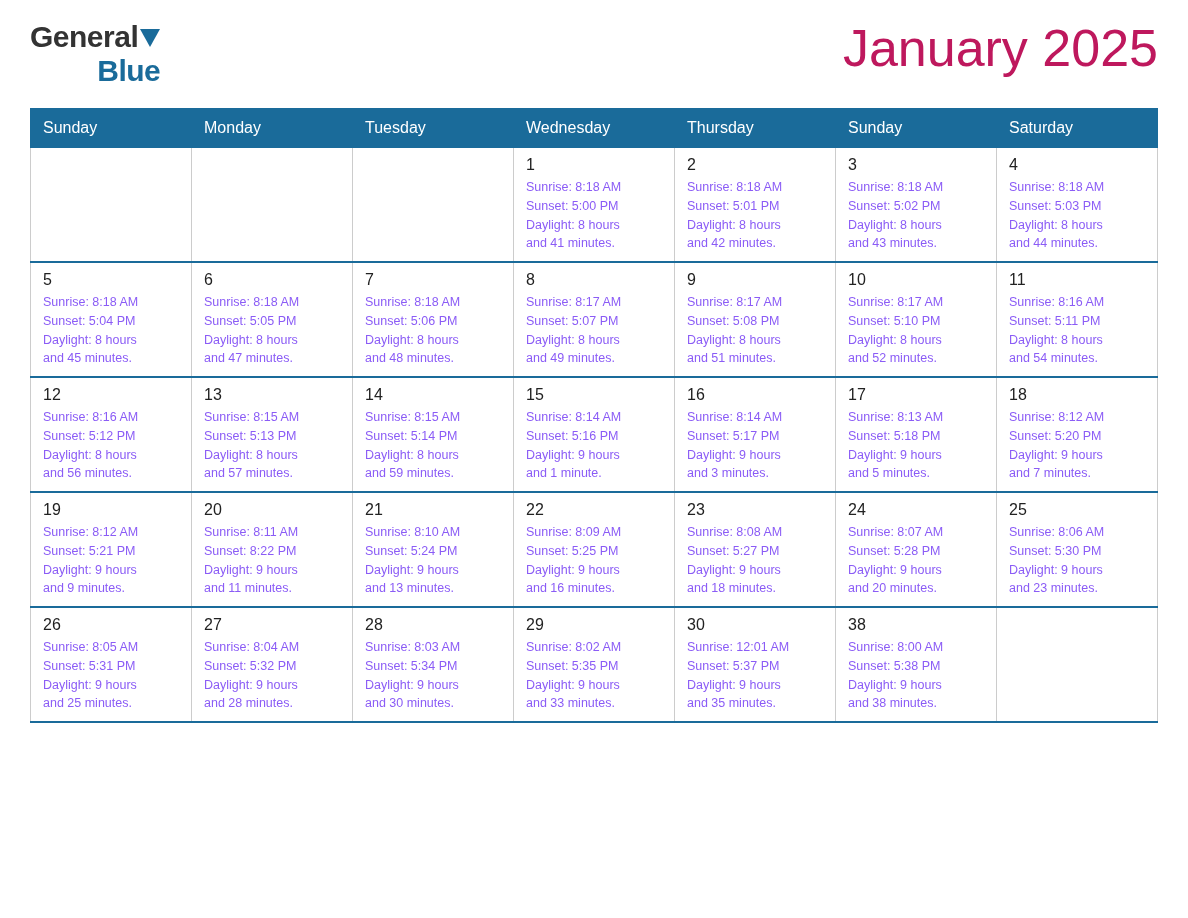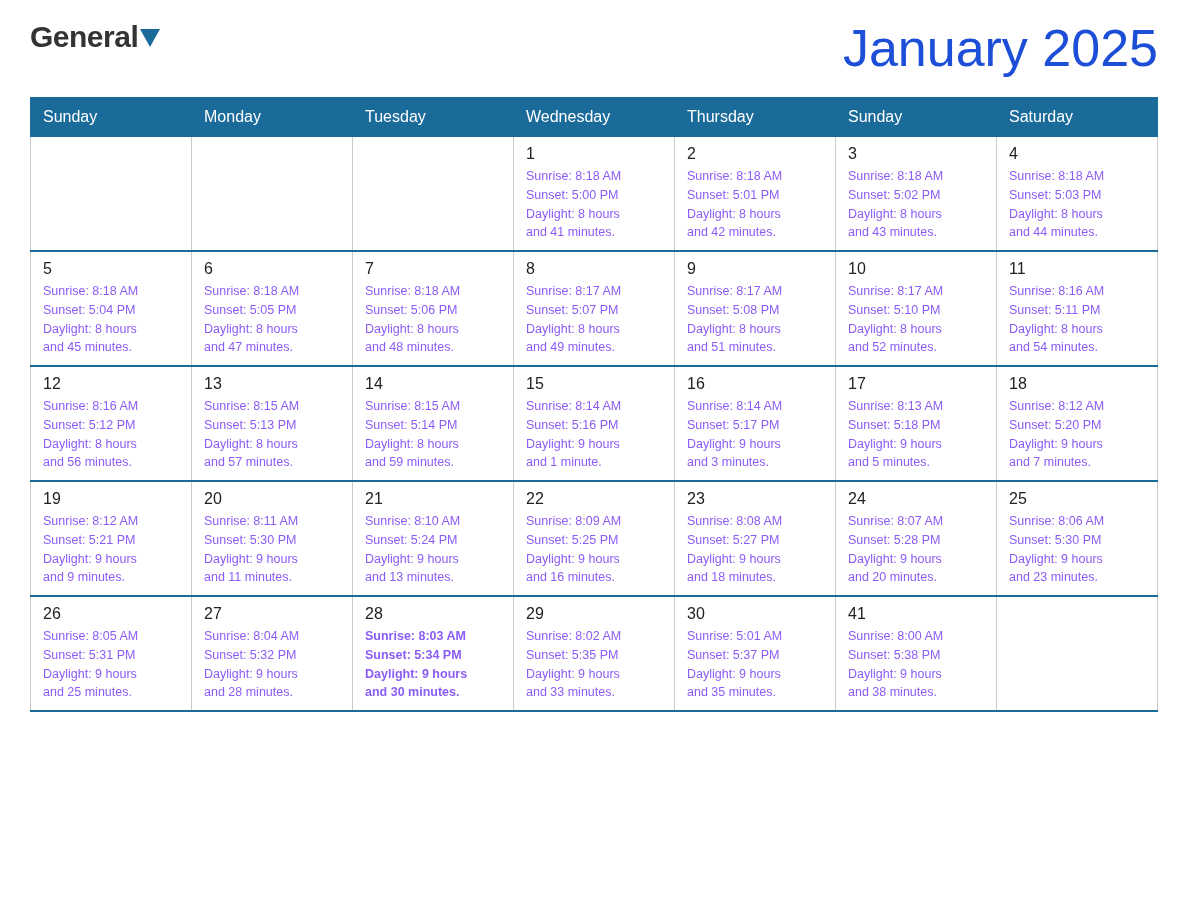--- a/index.html
+++ b/index.html
@@ -14,21 +14,21 @@
       justify-content: space-between;
       align-items: flex-start;
       margin-bottom: 20px;
     }
     .title-section {
       text-align: right;
     }
     .month-title {
       font-size: 52px;
       font-weight: normal;
-      color: #1d4ed8;
+      color: #be185d;
       line-height: 1.1;
     }
     .location {
       font-size: 22px;
       color: #555;
       margin-top: 4px;
     }
     .calendar {
       width: 100%;
       border-collapse: collapse;
@@ -107,20 +107,23 @@
 <body>
 
 <div class="header">
   <div class="logo-wrap">
     <div class="logo-text-wrap">
       <div class="logo-line1">
         <span class="logo-general-text">General</span>
         <svg class="triangle-icon" width="20" height="18" viewBox="0 0 20 18">
           <polygon points="10,18 0,0 20,0" fill="#1a6b9a"></polygon>
         </svg>
+      </div>
+      <div>
+        <span class="logo-blue-text">Blue</span>
       </div>
     </div>
   </div>
   <div class="title-section">
     <div class="month-title">January 2025</div>
   </div>
 </div>
 
 <table class="calendar">
   <thead>
@@ -274,21 +277,21 @@
         <td>
           <span class="day-num">19</span>
           <div class="day-info" style="white-space: pre-line;">Sunrise: 8:12 AM
 Sunset: 5:21 PM
 Daylight: 9 hours
 and 9 minutes.</div>
         </td>
         <td>
           <span class="day-num">20</span>
           <div class="day-info" style="white-space: pre-line;">Sunrise: 8:11 AM
-Sunset: 5:30 PM
+Sunset: 8:22 PM
 Daylight: 9 hours
 and 11 minutes.</div>
         </td>
         <td>
           <span class="day-num">21</span>
           <div class="day-info" style="white-space: pre-line;">Sunrise: 8:10 AM
 Sunset: 5:24 PM
 Daylight: 9 hours
 and 13 minutes.</div>
         </td>
@@ -331,41 +334,41 @@
         </td>
         <td>
           <span class="day-num">27</span>
           <div class="day-info" style="white-space: pre-line;">Sunrise: 8:04 AM
 Sunset: 5:32 PM
 Daylight: 9 hours
 and 28 minutes.</div>
         </td>
         <td>
           <span class="day-num">28</span>
-          <div class="day-info" style="white-space: pre-line; font-weight: bold;">Sunrise: 8:03 AM
+          <div class="day-info" style="white-space: pre-line;">Sunrise: 8:03 AM
 Sunset: 5:34 PM
 Daylight: 9 hours
 and 30 minutes.</div>
         </td>
         <td>
           <span class="day-num">29</span>
           <div class="day-info" style="white-space: pre-line;">Sunrise: 8:02 AM
 Sunset: 5:35 PM
 Daylight: 9 hours
 and 33 minutes.</div>
         </td>
         <td>
           <span class="day-num">30</span>
-          <div class="day-info" style="white-space: pre-line;">Sunrise: 5:01 AM
+          <div class="day-info" style="white-space: pre-line;">Sunrise: 12:01 AM
 Sunset: 5:37 PM
 Daylight: 9 hours
 and 35 minutes.</div>
         </td>
         <td>
-          <span class="day-num">41</span>
+          <span class="day-num">38</span>
           <div class="day-info" style="white-space: pre-line;">Sunrise: 8:00 AM
 Sunset: 5:38 PM
 Daylight: 9 hours
 and 38 minutes.</div>
         </td>
         <td class="empty-cell"></td>
       </tr>
     </tbody>
 </table>
 

